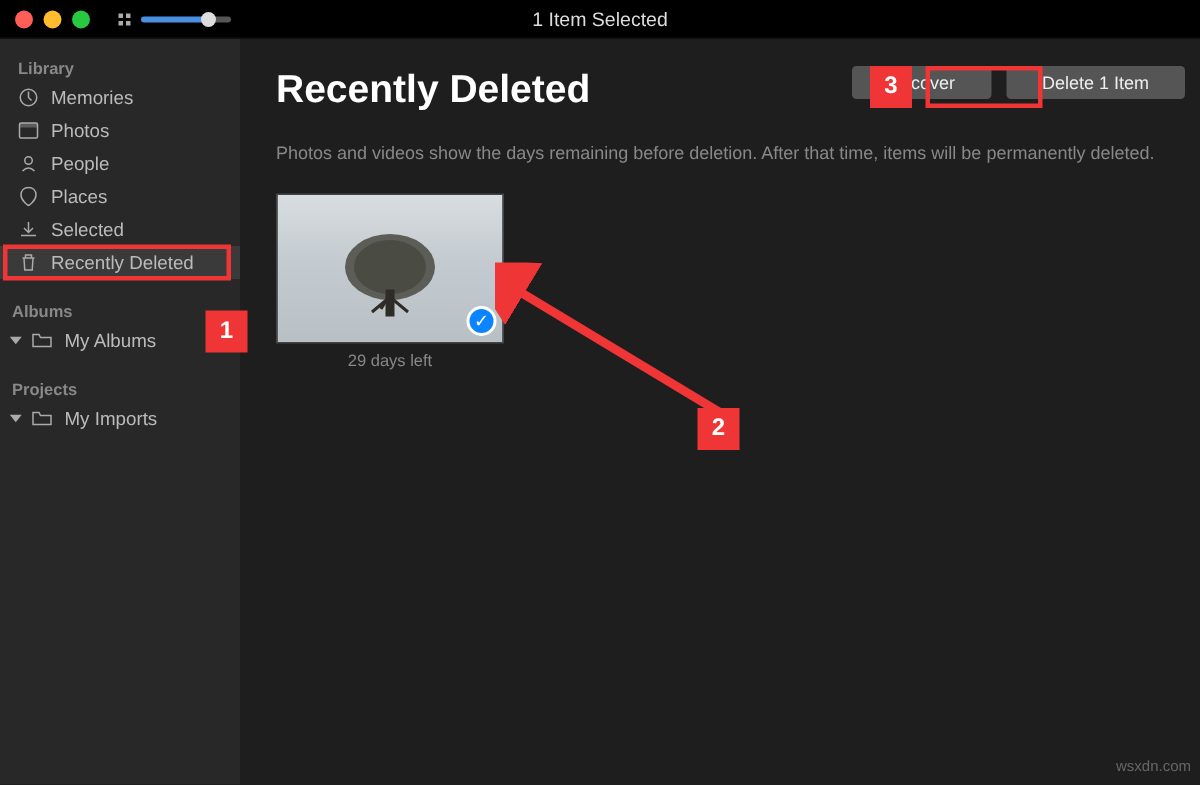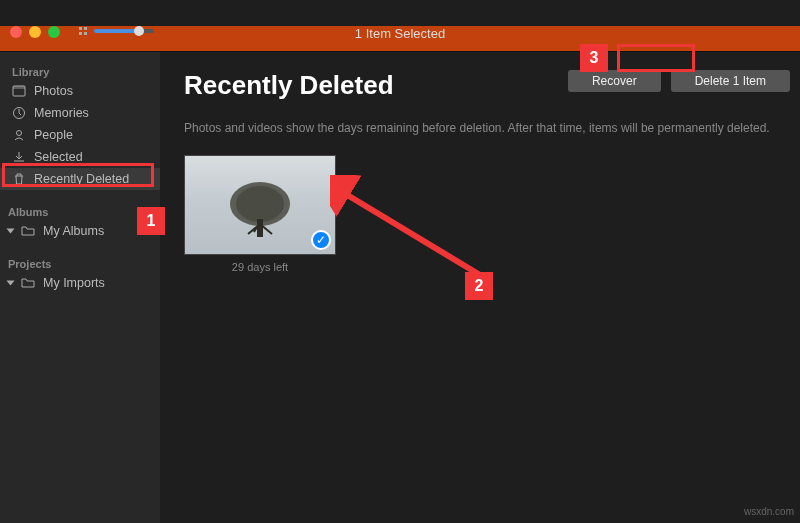--- a/index.html
+++ b/index.html
@@ -1,19 +1,19 @@
 <!DOCTYPE html>
 <html><head>
 <meta charset="utf-8">
 <style>
   * { box-sizing: border-box; margin: 0; padding: 0; font-family: -apple-system, "Helvetica Neue", Arial, sans-serif; }
   body { width: 800px; height: 523px; background: #1e1e1e; color: #ccc; overflow: hidden; position: relative; }
 
   
-  .titlebar { height: 26px; background: #c2410c; display: flex; align-items: flex-start; position: relative; border-bottom: 1px solid #111; margin-top: 26px; }
+  .titlebar { height: 26px; background: #000000; display: flex; align-items: center; position: relative; border-bottom: 1px solid #111; }
   .traffic { display: flex; gap: 7px; margin-left: 10px; }
   .traffic span { width: 12px; height: 12px; border-radius: 50%; display: block; }
   .t-close { background: #ff5f57; }
   .t-min { background: #febc2e; }
   .t-max { background: #28c840; }
   .slider-group { display: flex; align-items: center; margin-left: 18px; gap: 6px; }
   .slider-icon svg { display: block; }
   .slider-track { width: 60px; height: 4px; background: linear-gradient(to right,#4a8fe2 0%,#4a8fe2 75%,#555 75%,#555 100%); border-radius: 2px; position: relative; }
   .slider-thumb { position: absolute; left: 75%; top: 50%; transform: translate(-50%,-50%); width: 10px; height: 10px; background: #ddd; border-radius: 50%; }
   .titlebar-title { position: absolute; left: 50%; transform: translateX(-50%); font-size: 13px; color: #ddd; }
@@ -77,43 +77,51 @@
 </div>
 
 <div class="main">
 
   <div class="sidebar">
     <div class="section-header">Library</div>
 
     <div class="sidebar-item">
       <span class="side-ico">
           <svg width="14" height="14" viewBox="0 0 14 14">
+            <circle cx="7" cy="7" r="5.5" fill="none" stroke="#aaa"></circle>
+            <path d="M7 3 L7 7 L9 9" stroke="#aaa" fill="none"></path>
+          </svg>
+        </span>
+      <span>Memories</span>
+    </div>
+    <div class="sidebar-item">
+      <span class="side-ico">
+          <svg width="14" height="14" viewBox="0 0 14 14">
             <rect x="1" y="2" width="12" height="10" rx="1" fill="none" stroke="#aaa"></rect>
             <rect x="1" y="2" width="12" height="3" fill="#aaa" opacity="0.4"></rect>
           </svg>
         </span>
       <span>Photos</span>
     </div>
     <div class="sidebar-item">
       <span class="side-ico">
           <svg width="14" height="14" viewBox="0 0 14 14">
-            <circle cx="7" cy="7" r="5.5" fill="none" stroke="#aaa"></circle>
-            <path d="M7 3 L7 7 L9 9" stroke="#aaa" fill="none"></path>
-          </svg>
-        </span>
-      <span>Memories</span>
-    </div>
-    <div class="sidebar-item">
-      <span class="side-ico">
-          <svg width="14" height="14" viewBox="0 0 14 14">
             <circle cx="7" cy="5" r="2.5" fill="none" stroke="#aaa"></circle>
             <path d="M3 12 Q7 8 11 12" fill="none" stroke="#aaa"></path>
           </svg>
         </span>
       <span>People</span>
+    </div>
+    <div class="sidebar-item">
+      <span class="side-ico">
+          <svg width="14" height="14" viewBox="0 0 14 14">
+            <path d="M7 1 C4 1 2 3 2 6 C2 10 7 13 7 13 C7 13 12 10 12 6 C12 3 10 1 7 1 Z" fill="none" stroke="#aaa"></path>
+          </svg>
+        </span>
+      <span>Places</span>
     </div>
     <div class="sidebar-item">
       <span class="side-ico">
           <svg width="14" height="14" viewBox="0 0 14 14">
             <path d="M7 2 L7 9 M4 6 L7 9 L10 6 M2 11 L12 11" stroke="#aaa" fill="none"></path>
           </svg>
         </span>
       <span>Selected</span>
     </div>
     <div class="sidebar-item selected">

